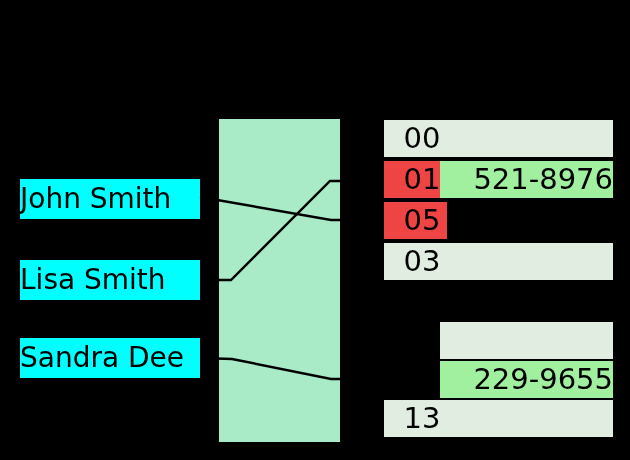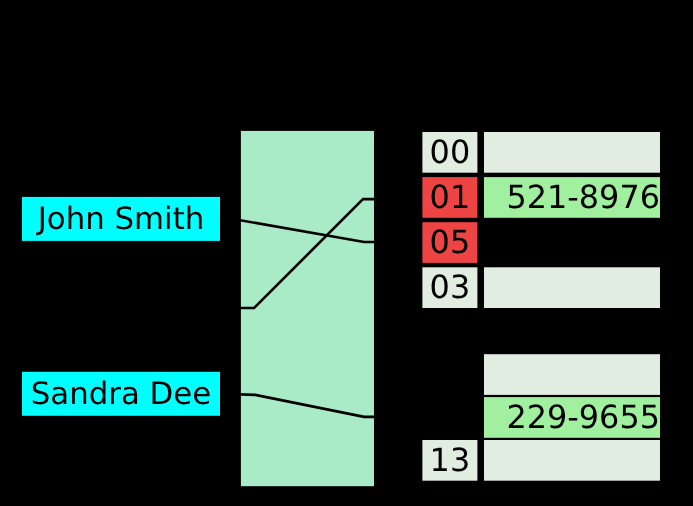--- a/index.html
+++ b/index.html
@@ -3,52 +3,55 @@
 <meta charset="utf-8">
 <style>
   html,body{margin:0;padding:0;background:#000;}
   .stage{
     position:relative;width:630px;height:460px;background:#000;
     font-family:"DejaVu Sans","Liberation Sans",sans-serif;color:#000;
     overflow:hidden;
   }
   .keybox{
     position:absolute;left:20px;width:180px;height:40px;background:#00ffff;
-    display:flex;align-items:center;justify-content:center;
+    display:flex;align-items:center;justify-content:flex-start;
     font-size:28px;line-height:1;white-space:nowrap;
   }
   .key-0{top:179px}
   .key-1{top:260px}
   .key-2{top:338px}
   .hashbox{
     position:absolute;left:219px;top:119px;width:121px;height:323px;
     background:#a9eac7;
   }
   .lines{position:absolute;left:0;top:0;pointer-events:none;}
   .cell{
     position:absolute;height:37px;
     display:flex;align-items:center;justify-content:center;
-    font-size:29px;line-height:1;white-space:nowrap;
+    font-size:29px;line-height:1;white-space:nowrap;padding-left:13px;
   }
   .idx{left:384px;width:50px;}
   .val{left:440px;width:160px;justify-content:flex-end;}
   .r0{top:120px}.r1{top:161px}.r2{top:202px}.r3{top:243px}
   .r4{top:322px}.r5{top:361px}.r6{top:400px}
   .idx.emp{background:#e2ede2}
   .idx.occ{background:#ef4444}
   .val.emp{background:#e2ede2}
   .val.occ{background:#a0f0a0}
 </style>
 </head>
 <body>
 
 <div class="stage">
 
   <div class="keybox key-0">
     <span>John Smith</span>
+  </div>
+  <div class="keybox key-1">
+    <span>Lisa Smith</span>
   </div>
   <div class="keybox key-2">
     <span>Sandra Dee</span>
   </div>
 
   <div class="hashbox"></div>
 
   <svg class="lines" width="630" height="460" viewBox="0 0 630 460">
     <polyline points="200,197 331,220 440,220" fill="none" stroke="#000000" stroke-width="2.4"></polyline>
     <polyline points="200,280 231,280 330,181 440,181" fill="none" stroke="#000000" stroke-width="2.4"></polyline>

